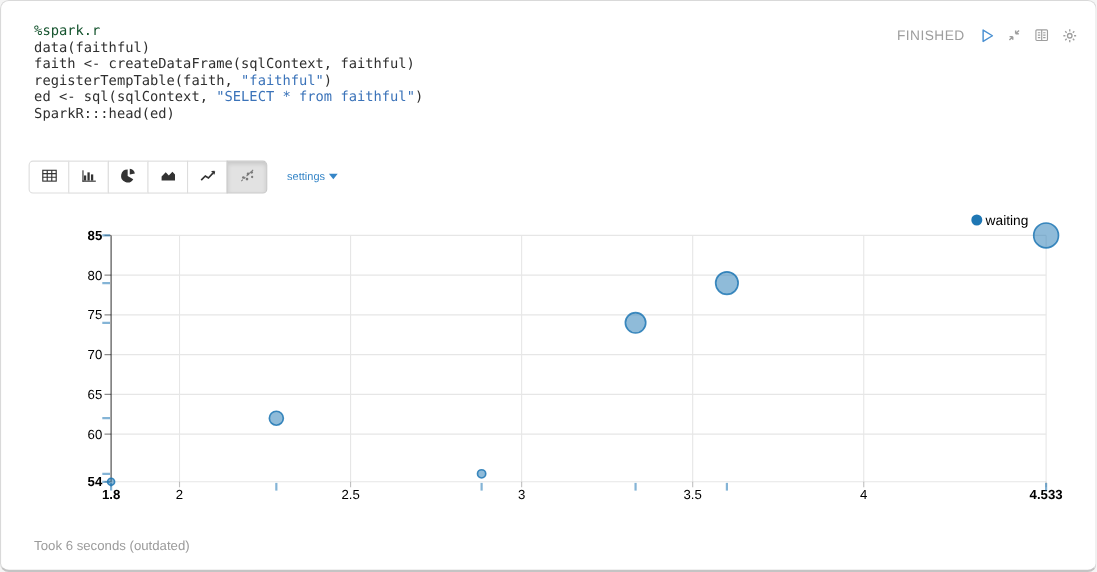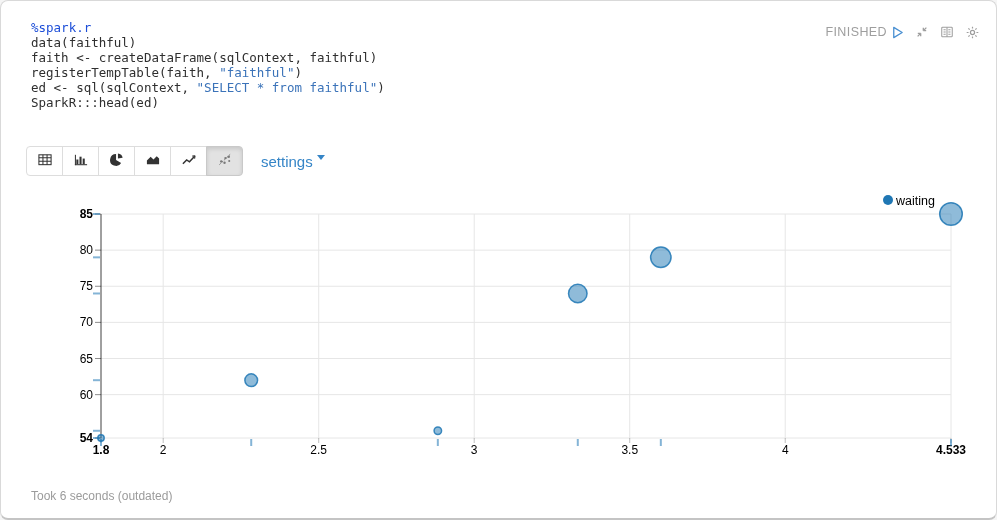--- a/index.html
+++ b/index.html
@@ -8,46 +8,46 @@
     position:relative; width:997px; height:520px; background:#fff;
     border:1px solid #d9d9d9; border-bottom:2px solid #c4c4c4; border-radius:8px;
     overflow:hidden;
   }
   
   .code-area {
     position:absolute; left:30px; top:20px; width:760px;
     font-family:"DejaVu Sans Mono", monospace; font-size:12.5px; line-height:14.9px;
     color:#2f2f2f; white-space:pre; cursor:text;
   }
-  .code-area .interp { color:#1d4ed8;text-align:center; }
+  .code-area .interp { color:#14532d;text-align:center; }
   .code-area .str    { color:#3b73b9; }
   
   .header-right {
-    position:absolute; right:16px; top:23px; display:flex; align-items:center; gap:0;
+    position:absolute; right:16px; top:23px; display:flex; align-items:center; gap:10px;
   }
   .status {
     color:#9e9e9e; font-size:12.5px; letter-spacing:.4px; margin-right:2px;
   }
   .hicon { width:16px; height:16px; display:inline-flex; align-items:center; justify-content:center; cursor:pointer; }
   .hicon svg { display:block; }
   
   .toolbar { position:absolute; left:25px; top:145px; display:flex; align-items:center; }
   .btn-group { display:flex; }
   .chart-btn {
     width:37px; height:30px; background:#fff; border:1px solid #ddd;
     margin-left:-1px; display:flex; align-items:center; justify-content:center; cursor:pointer;
   }
   .chart-btn:first-child { margin-left:0; border-radius:4px 0 0 4px; }
   .chart-btn:last-child  { border-radius:0 4px 4px 0; }
   .chart-btn.selected {
     background:#e2e2e2; border-color:#c9c9c9;
     box-shadow:inset 0 2px 4px rgba(0,0,0,.12);
   }
   .settings-link {
-    margin-left:18px; color:#3585c7; font-size:15px; cursor:pointer; text-decoration:none;
+    margin-left:18px; color:#3585c7; font-size:10px; cursor:pointer; text-decoration:none;
     display:flex; align-items:flex-start; gap:4px;
   }
   .caret { display:inline-block; width:0; height:0; border-left:4.5px solid transparent; border-right:4.5px solid transparent; border-top:5px solid #3585c7; margin-top:2px; }
   
   .chart-wrap { position:absolute; left:0; top:185px; width:997px; height:285px; }
   .chart-wrap svg { display:block; }
   
   .footer {
     position:absolute; left:30px; top:488px; color:#9b9b9b; font-size:12px;
   }

